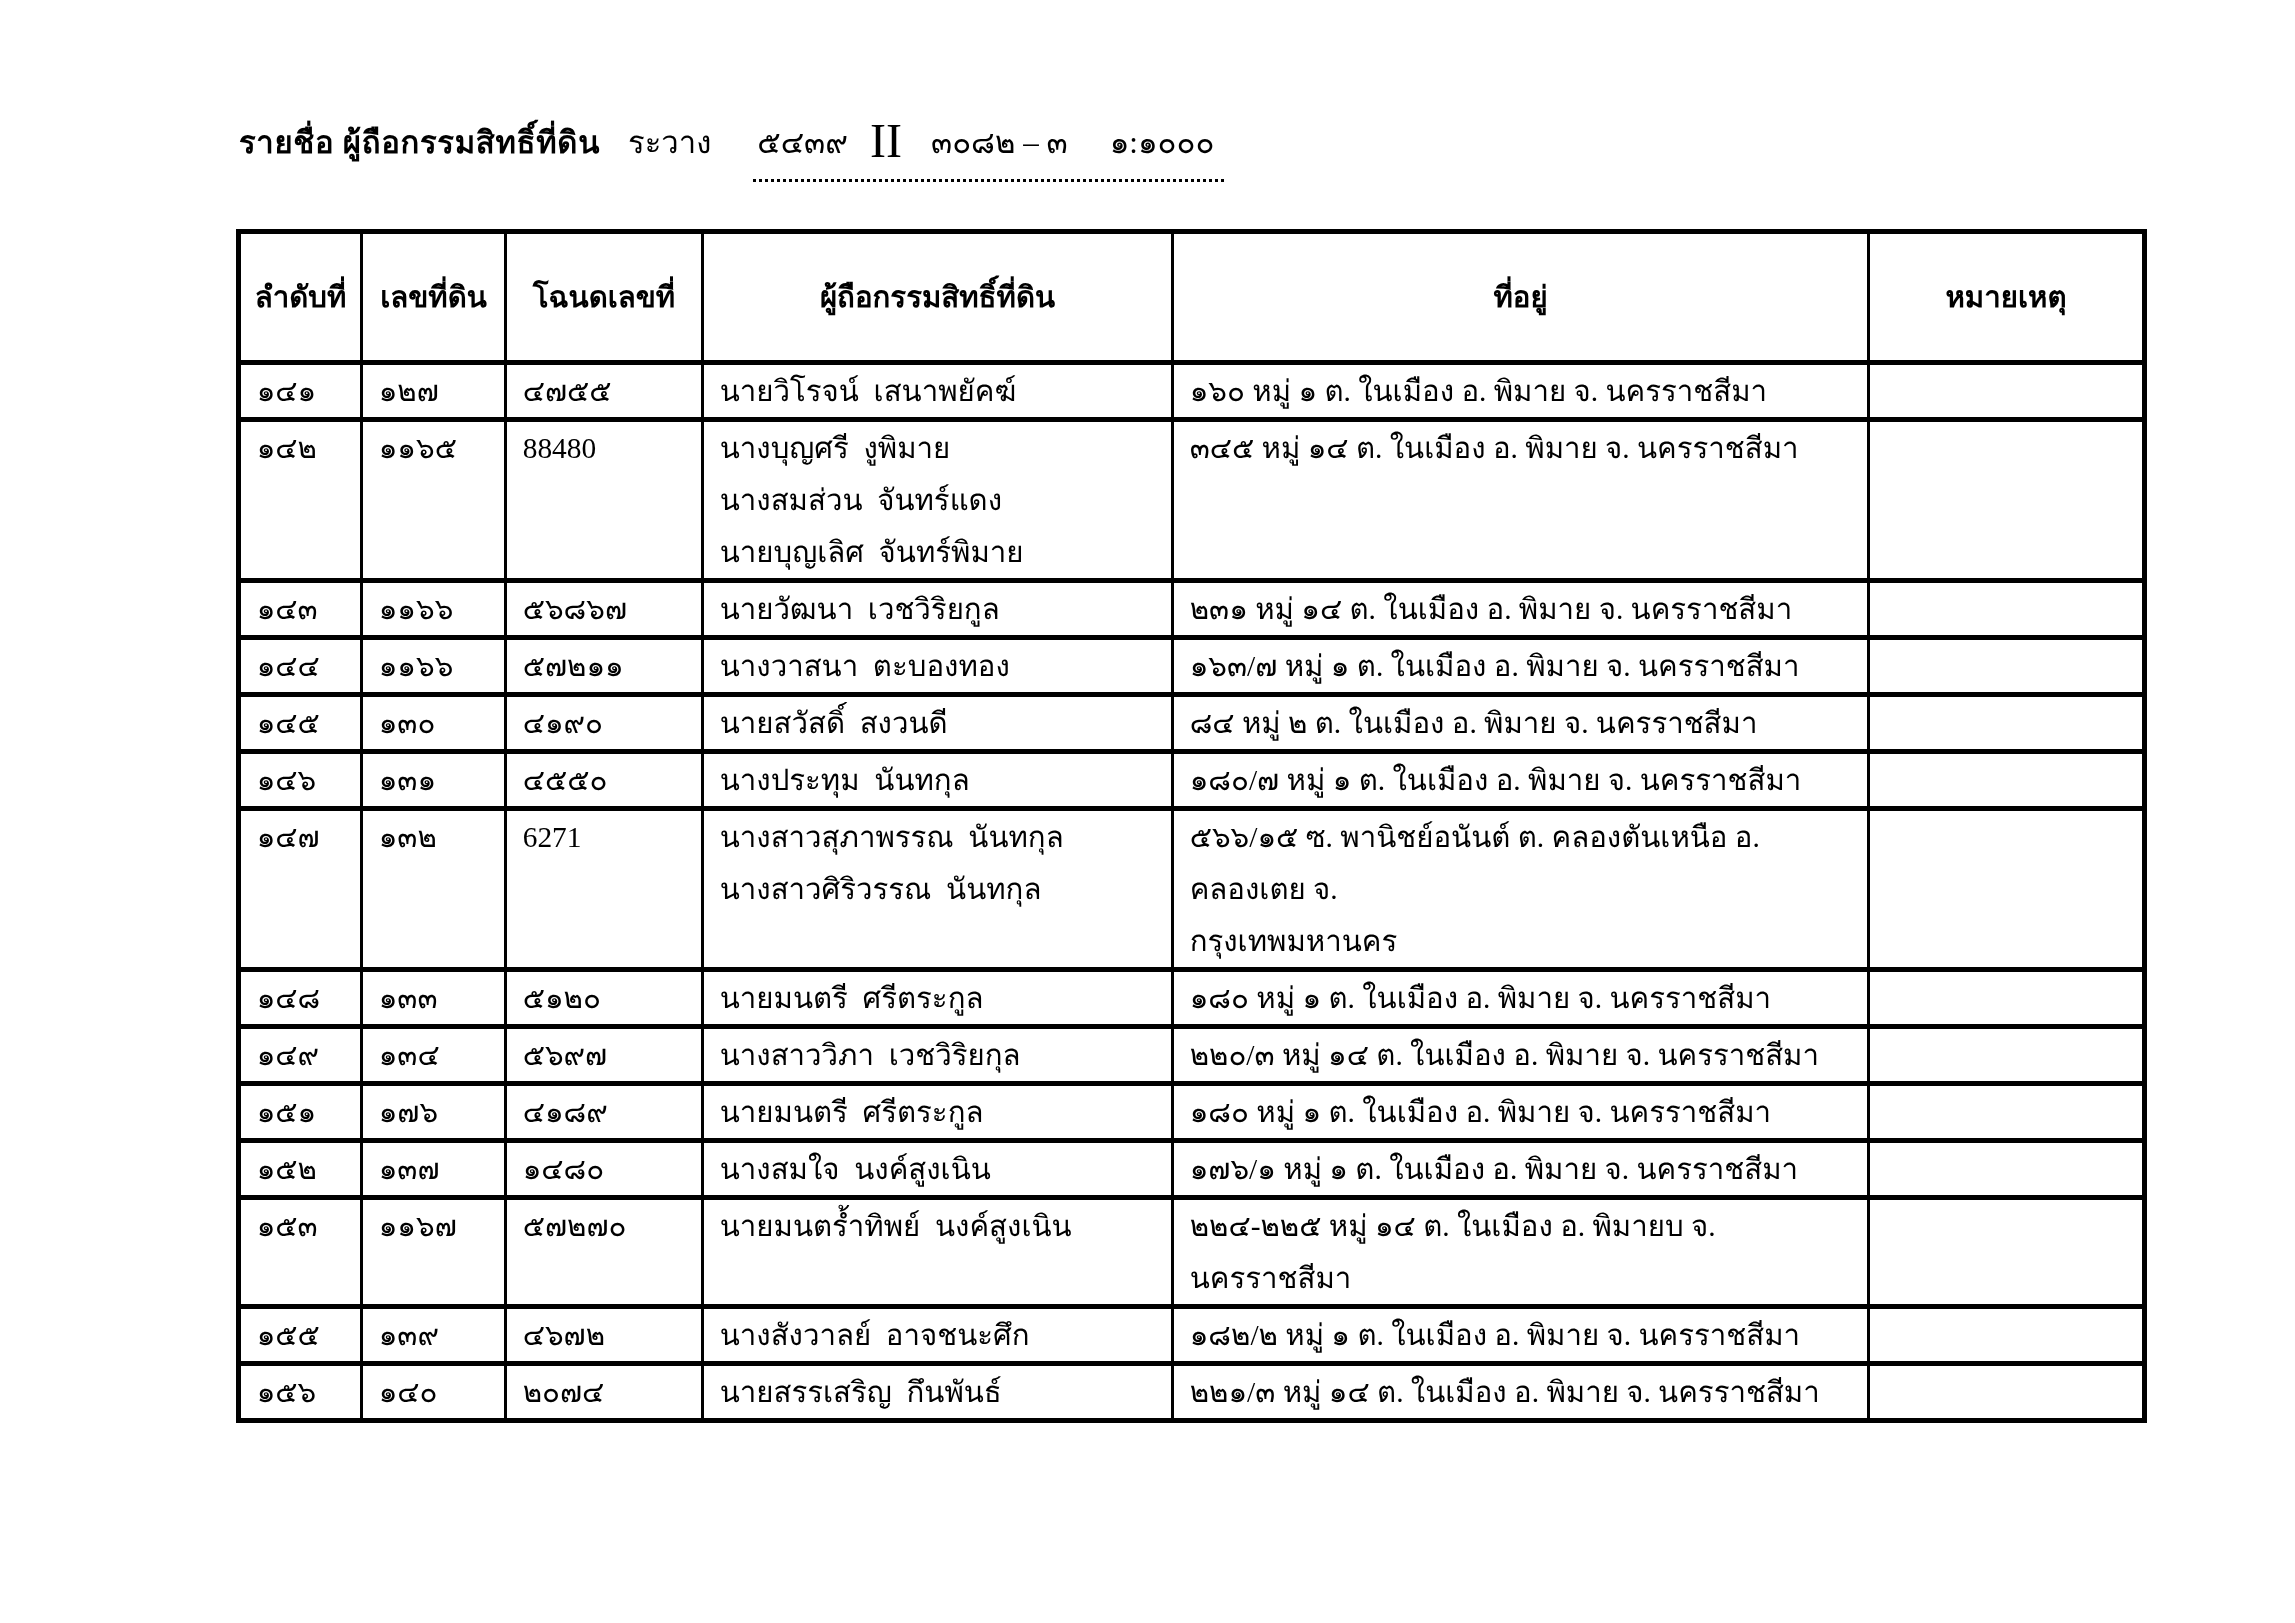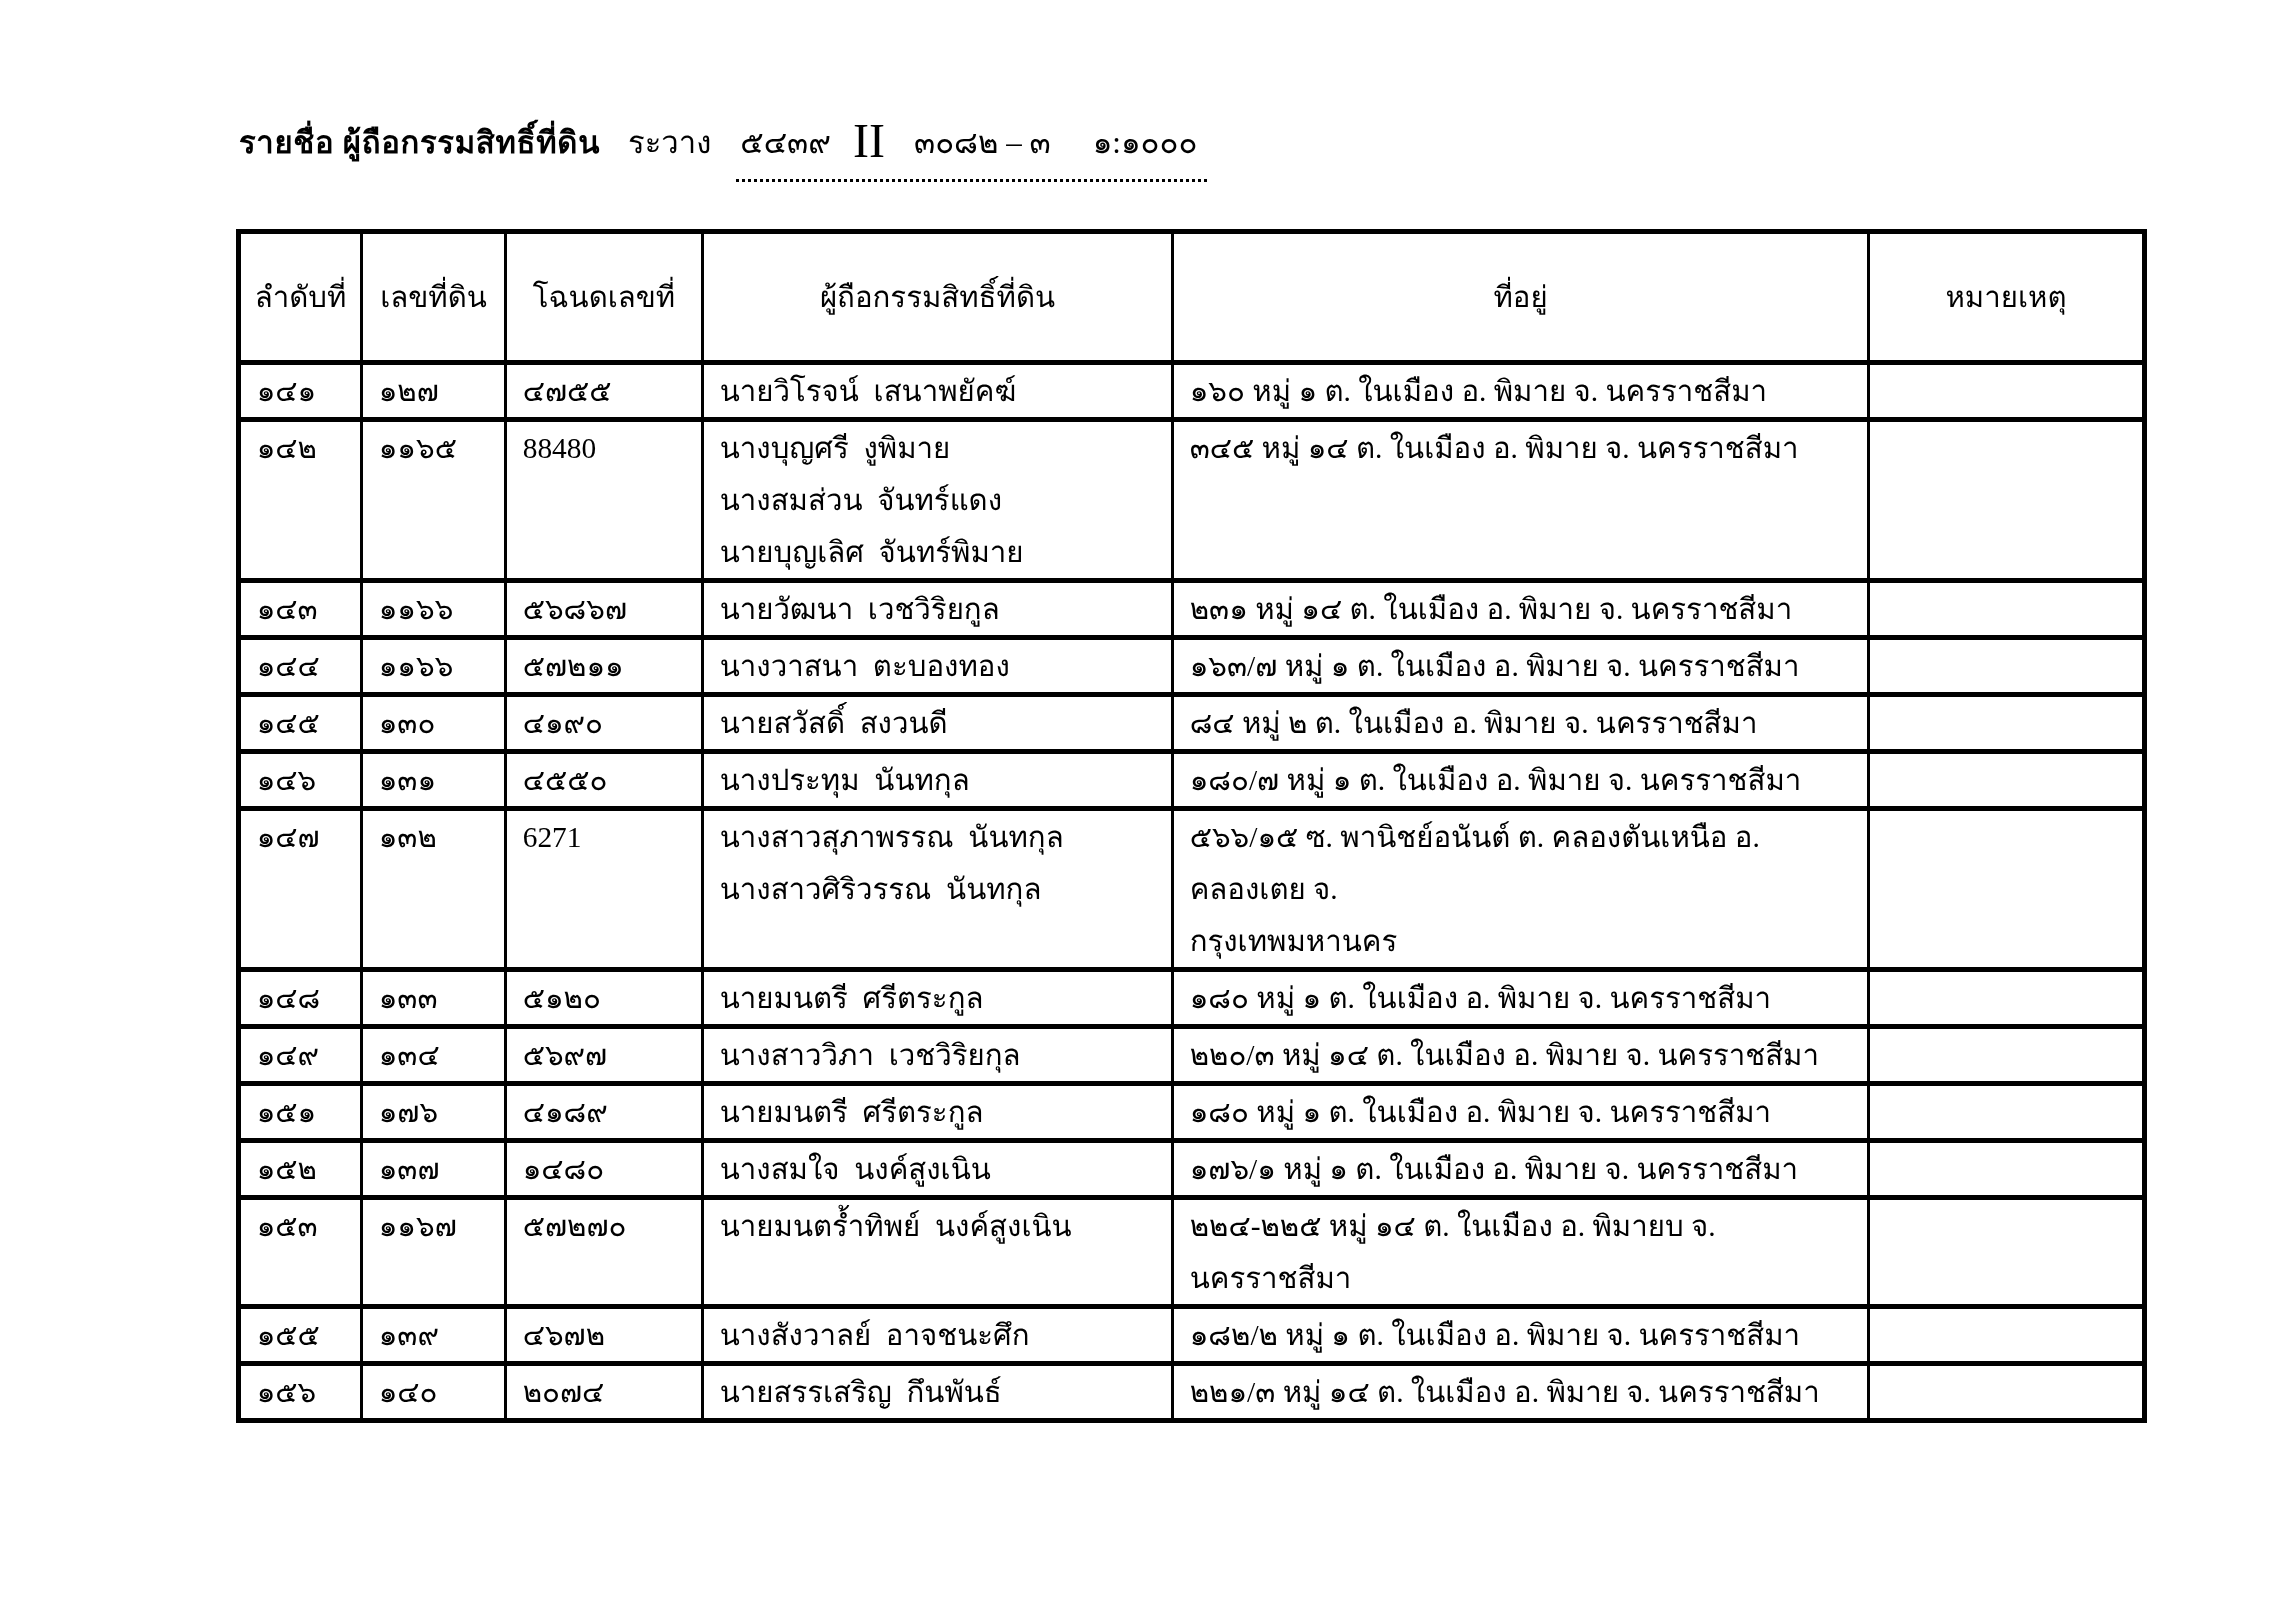--- a/index.html
+++ b/index.html
@@ -28,21 +28,21 @@
   .doc-title {
     font-weight: bold;
     letter-spacing: 0.7px;
   }
   .sheet-label {
     margin-left: 28px;
     font-weight: normal;
   }
   .sheet-underlined {
     display: inline-block;
-    margin-left: 25px;
+    margin-left: 42px;
     border-bottom: 3.3px dotted #000;
     padding: 0 9.2px 6.5px 3.9px;
   }
   .sheet-no { margin-right: 22px; }
   .sheet-roman {
     font-size: 48px;
     font-family: "Liberation Serif", "DejaVu Serif", serif;
     margin-right: 29px;
     vertical-align: -3.9px;
   }
@@ -66,21 +66,21 @@
     text-align: left;
     white-space: pre-wrap;
     overflow: hidden;
   }
   .land-table thead tr { border-bottom: 5.9px solid #000; }
   .land-table tbody tr { border-bottom: 5.2px solid #000; }
   .land-table th {
     height: 131px;
     text-align: center;
     vertical-align: middle;
-    font-weight: normal;
+    font-weight: bold;
     line-height: 42px;
   }
   .land-table td {
     line-height: 52px;
     padding: 0 6.5px 0 15.7px;
   }
   .land-table td div { line-height: 52px; }
 </style>
 </head>
 <body>

